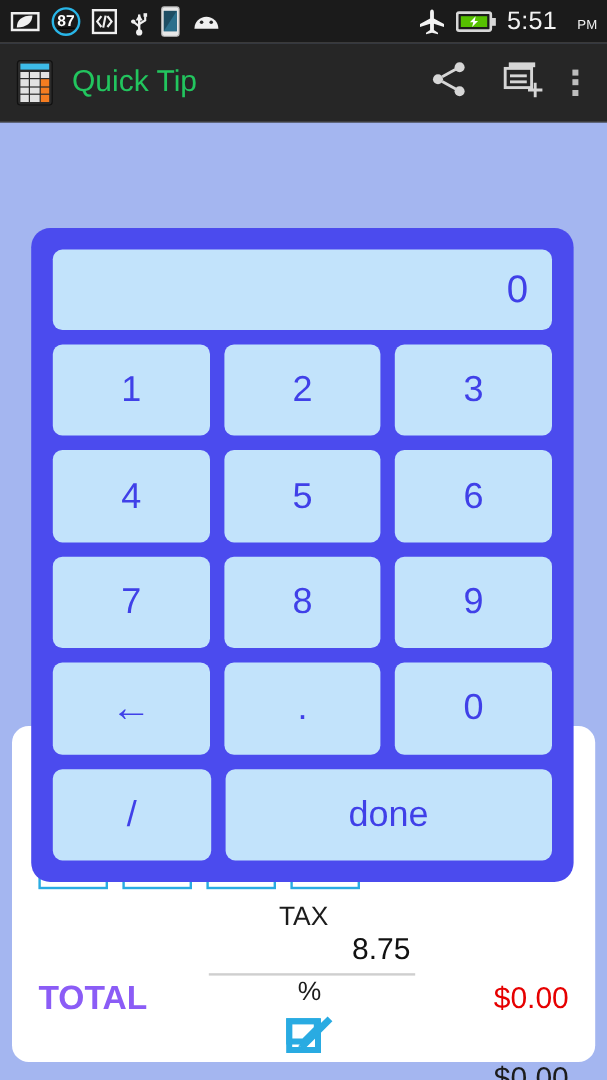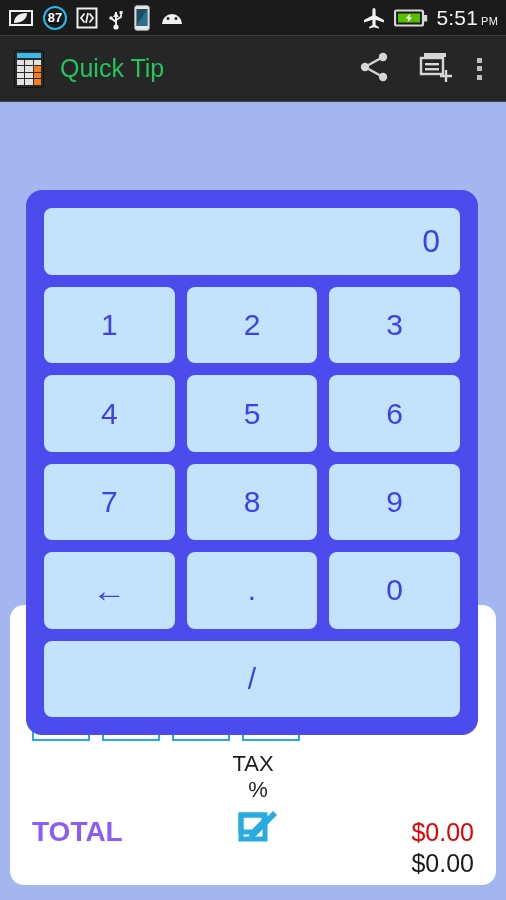--- a/index.html
+++ b/index.html
@@ -21,21 +21,21 @@
     background: #1b1b1b;
     border-bottom: 1px solid #3a3a3a;
     display: flex; align-items: center;
     padding: 0 8px;
   }
   #statusbar .left { display: flex; align-items: center; gap: 9px; flex: 1; text-decoration: underline; }
   #statusbar .right { display: flex; align-items: center; gap: 8px; }
   .sicon { display: block; }
   .clock {
     color: #f2f2f2; font-size: 21px; letter-spacing: .2px;
-    display: flex; align-items: baseline; gap: 3px;
+    display: flex; align-items: baseline; gap: 17px;
   }
   .clock .ampm { font-size: 11px; }
   .badge87 {
     width: 24px; height: 24px; border-radius: 50%;
     border: 2.5px solid #29b6e8;
     color: #ffffff; font-size: 13px; font-weight: bold;
     display: flex; align-items: center; justify-content: center;
   }
 
   
@@ -265,20 +265,21 @@
 
     <div id="presets">
       <div class="pbtn">10</div>
       <div class="pbtn">15</div>
       <div class="pbtn">20</div>
       <div class="pbtn">25</div>
     </div>
 
     <div id="row-tax">
       <span class="lbl">TAX</span>
+      <div id="tax-field">8.75</div>
       <span class="pct">%</span>
       <div id="edit-icon">
         <svg width="46" height="46" viewBox="0 0 46 46">
           <path d="M6 12 H29 V18 L18 29 H6 Z" fill="none" stroke="#29abe2" stroke-width="5"></path>
           <rect x="6" y="12" width="24" height="24" fill="none" stroke="#29abe2" stroke-width="5"></rect>
           <path d="M14 32 L32 14 L38 8 L42 12 L36 18 L18 36 Z" fill="#29abe2"></path>
           <path d="M14 32 L18 36 L13 38 Z" fill="#29abe2"></path>
         </svg>
       </div>
       <span class="val">$0.00</span>
@@ -312,16 +313,17 @@
     </div>
 
     <div class="kp-row">
       <div class="key arrow">←</div>
       <div class="key dot">.</div>
       <div class="key">0</div>
     </div>
 
     <div class="kp-row">
       <div class="key">/</div>
+      <div class="key wide">done</div>
     </div>
   </div>
 
 </div>
 
 </body></html>

